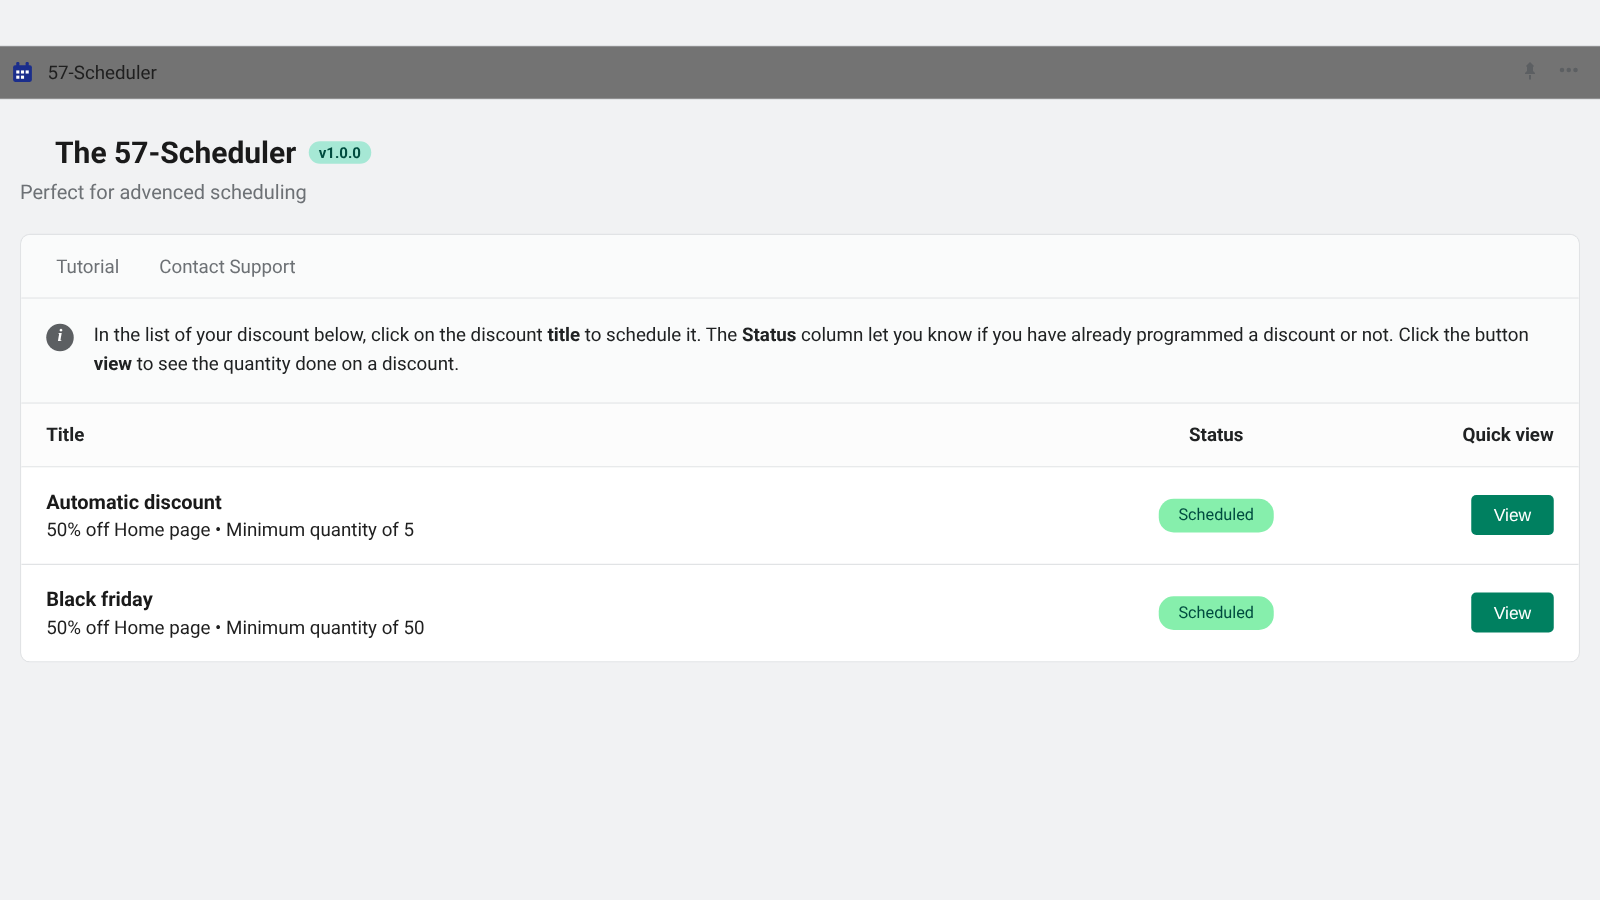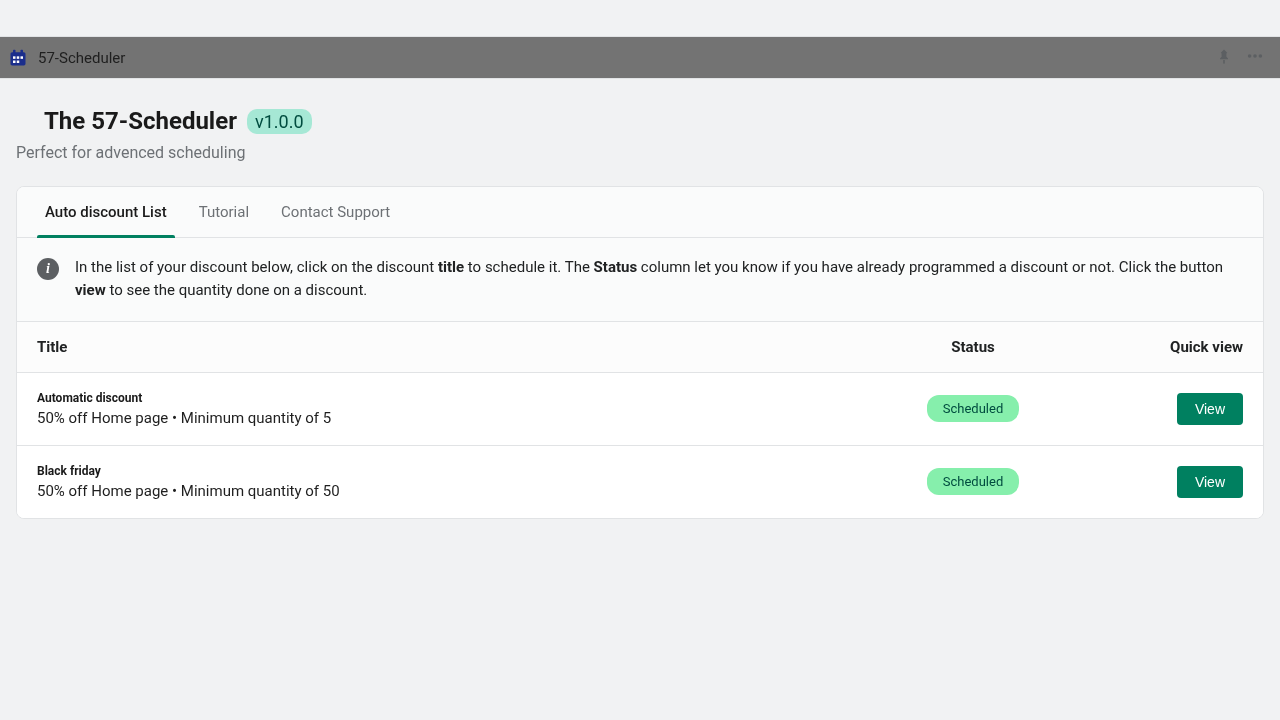--- a/index.html
+++ b/index.html
@@ -55,24 +55,24 @@
   }
   .page-title {
     font-size: 24px;
     font-weight: 700;
     color: #1a1a1a;
     margin-left: 28px;
   }
   .version-badge {
     background: #a6e8d5;
     color: #004c3f;
-    font-size: 18px;
+    font-size: 12px;
     padding: 2px 8px;
     border-radius: 10px;
-    font-weight: 400;
+    font-weight: 700;
   }
   .subtitle {
     margin-top: 8px;
     font-size: 16px;
     color: #6d7175;
   }
   .card {
     background: #ffffff;
     border: 1px solid #e1e3e5;
     border-radius: 8px;
@@ -149,21 +149,21 @@
   .row {
     display: flex;
     align-items: center;
     padding: 18px 20px;
     border-bottom: 1px solid #e1e3e5;
     background: #ffffff;
   }
   .row:last-child { border-bottom: none; }
   .row-title-block { flex: 1; }
   .row-title {
-    font-size: 12px;
+    font-size: 16px;
     font-weight: 700;
     color: #1a1a1a;
     cursor: pointer;
   }
   .row-sub {
     margin-top: 4px;
     font-size: 15px;
     color: #1f1f1f;
   }
   .row-status { width: 220px; text-align: center; }
@@ -227,21 +227,20 @@
     <div class="title-row">
       <h1 class="page-title">The 57-Scheduler</h1>
       <span class="version-badge">v1.0.0</span>
     </div>
     <div class="subtitle">Perfect for advenced scheduling</div>
   </div>
 
   <div class="card">
 
     <div class="tabs">
-      <div class="tab active">Auto discount List</div>
       <div class="tab">Tutorial</div>
       <div class="tab">Contact Support</div>
     </div>
 
     <div class="info-banner">
       <div class="info-icon-wrap">i</div>
       <div class="info-text">
         <span>In the list of your discount below, click on the discount </span><b>title</b><span> to schedule it. The </span><b>Status</b><span> column let you know if you have already programmed a discount or not. Click the button </span><b>view</b><span> to see the quantity done on a discount.</span>
       </div>
     </div>

